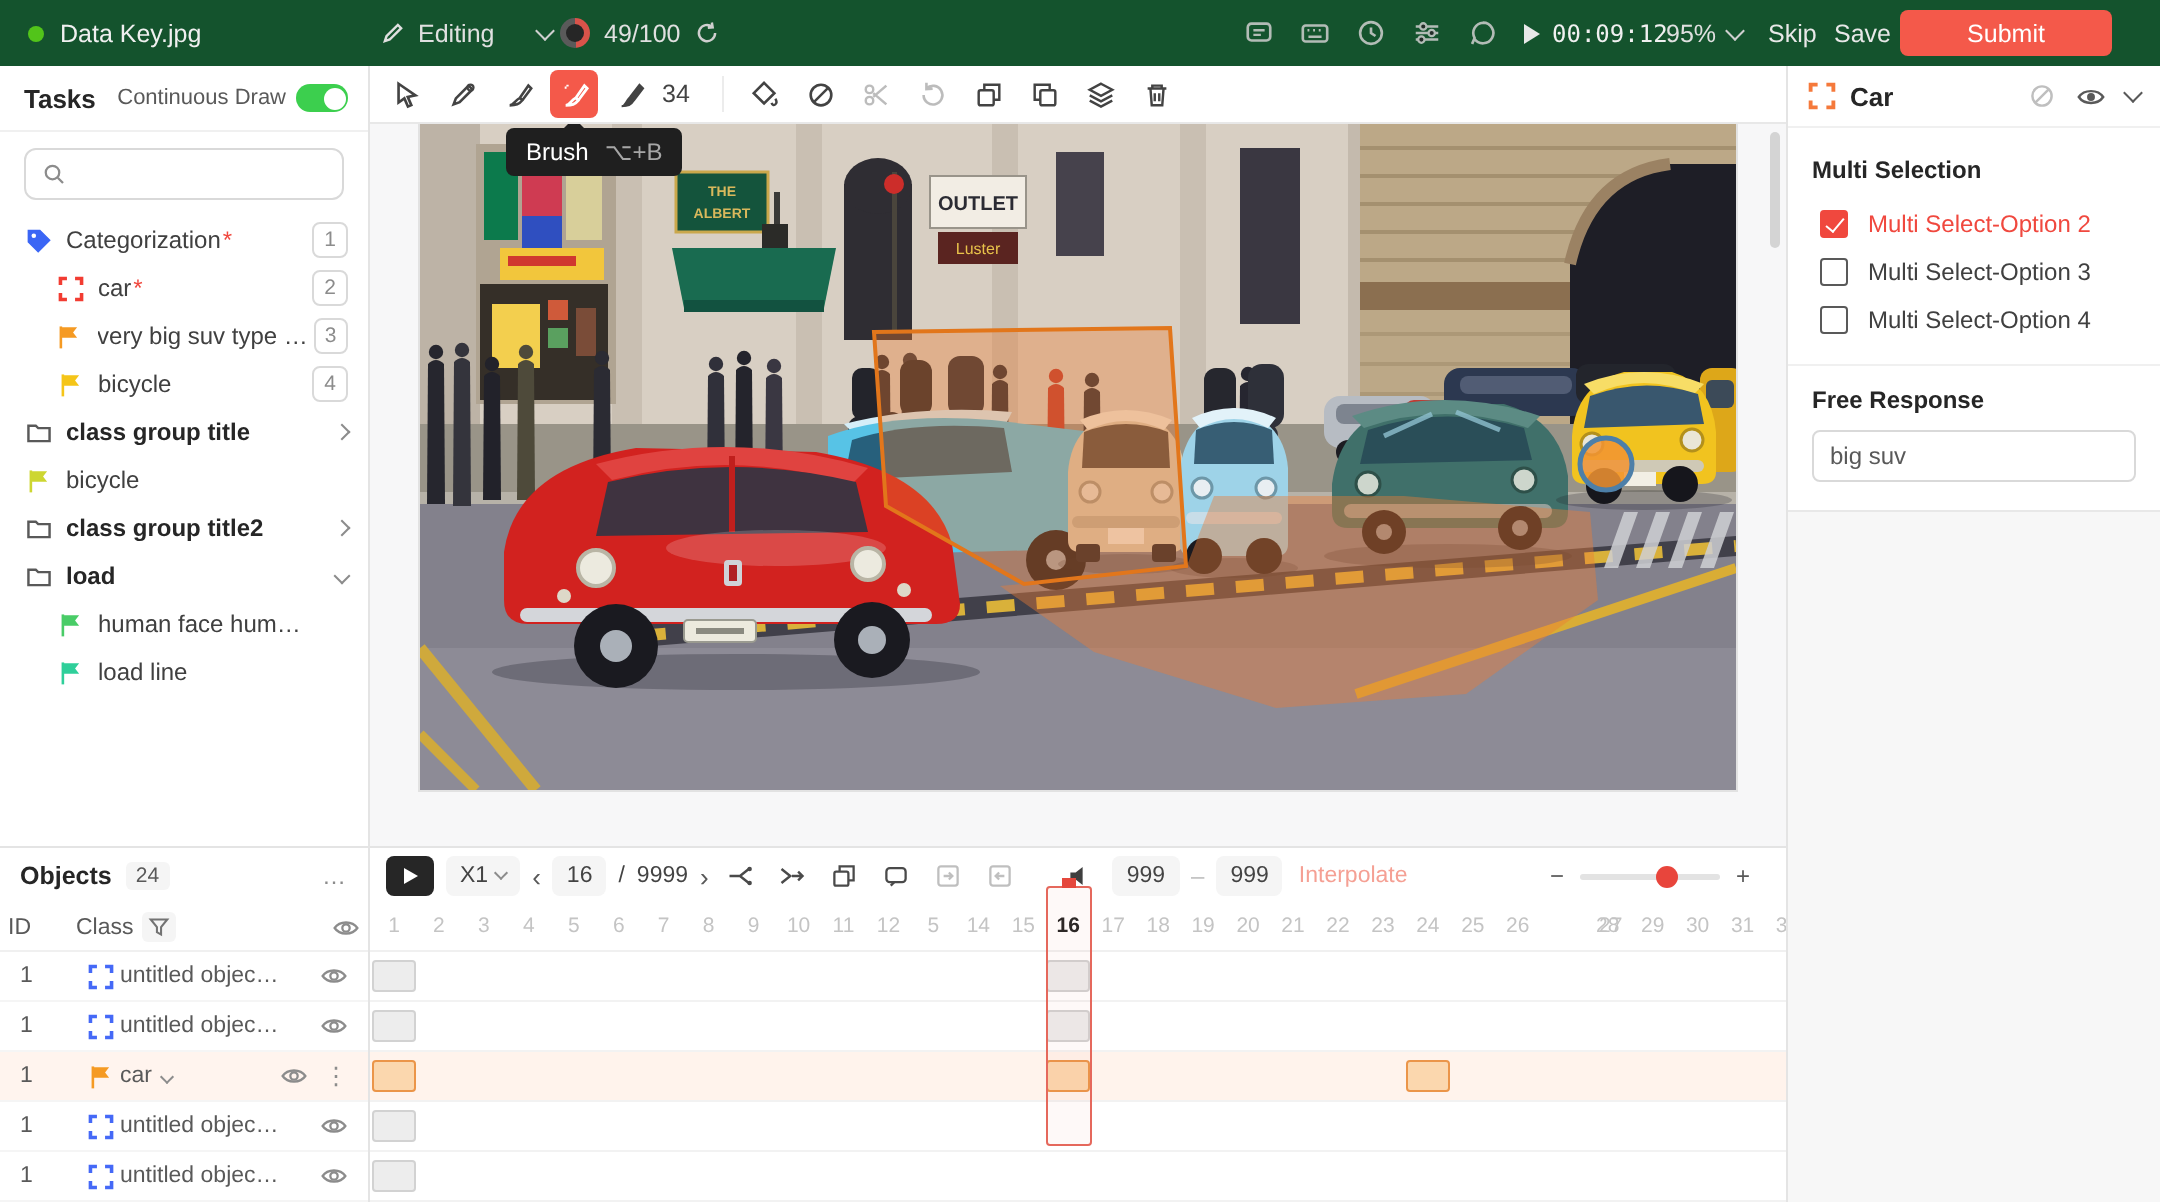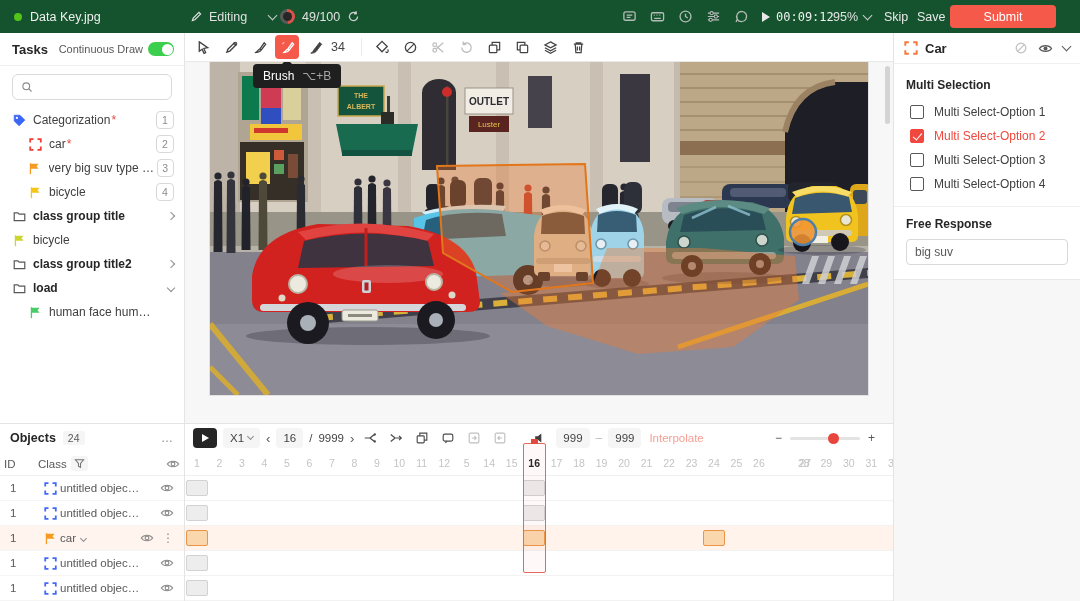--- a/index.html
+++ b/index.html
@@ -293,20 +293,29 @@
         <span class="tchev down"></span>
       </div>
       <div class="tree-item" style="padding-left: 28px;">
         <span class="ico">
           <svg width="13" height="13" viewBox="0 0 16 16">
             <path d="M3 1.5 V15" stroke="#49cc67" stroke-width="1.6"></path>
             <path d="M3 2 H13 L10.5 5.2 L13 8.4 H3 Z" fill="#49cc67"></path>
           </svg>
         </span>
         <span class="tree-label">human face human face hum an...</span>
+      </div>
+      <div class="tree-item" style="padding-left: 28px;">
+        <span class="ico">
+          <svg width="13" height="13" viewBox="0 0 16 16">
+            <path d="M3 1.5 V15" stroke="#2fcf9a" stroke-width="1.6"></path>
+            <path d="M3 2 H13 L10.5 5.2 L13 8.4 H3 Z" fill="#2fcf9a"></path>
+          </svg>
+        </span>
+        <span class="tree-label">load line</span>
       </div>
     </div>
 </div>
 
 <div id="toolbar" class="abs">
   <span class="tool">
       <svg width="15" height="15" viewBox="0 0 16 16">
         <path d="M3.5 2 L12.5 8.2 L8.4 9 L10.3 13.4 L8.5 14.2 L6.6 9.8 L3.5 12 Z" fill="none" stroke="#434343" stroke-width="1.4"></path>
       </svg>
     </span>
@@ -890,24 +899,20 @@
             <path d="M1.5 8 C4.3 3.8 11.7 3.8 14.5 8 C11.7 12.2 4.3 12.2 1.5 8 Z" fill="none" stroke="#595959" stroke-width="1.3"></path>
             <circle cx="8" cy="8" r="2.1" fill="#595959"></circle>
           </svg>
         <span class="chev" style="border-color:#595959"></span>
       </span>
     </div>
     <div id="rp-body">
       <div class="rp-section-title">Multi Selection</div>
       <div id="multi-options">
           <div class="opt-row">
-            <span class="cbox"></span>
-            <span class="opt-label">Multi Select-Option 1</span>
-          </div>
-          <div class="opt-row">
             <span class="cbox checked"></span>
             <span class="opt-label checked">Multi Select-Option 2</span>
           </div>
           <div class="opt-row">
             <span class="cbox"></span>
             <span class="opt-label">Multi Select-Option 3</span>
           </div>
           <div class="opt-row">
             <span class="cbox"></span>
             <span class="opt-label">Multi Select-Option 4</span>

